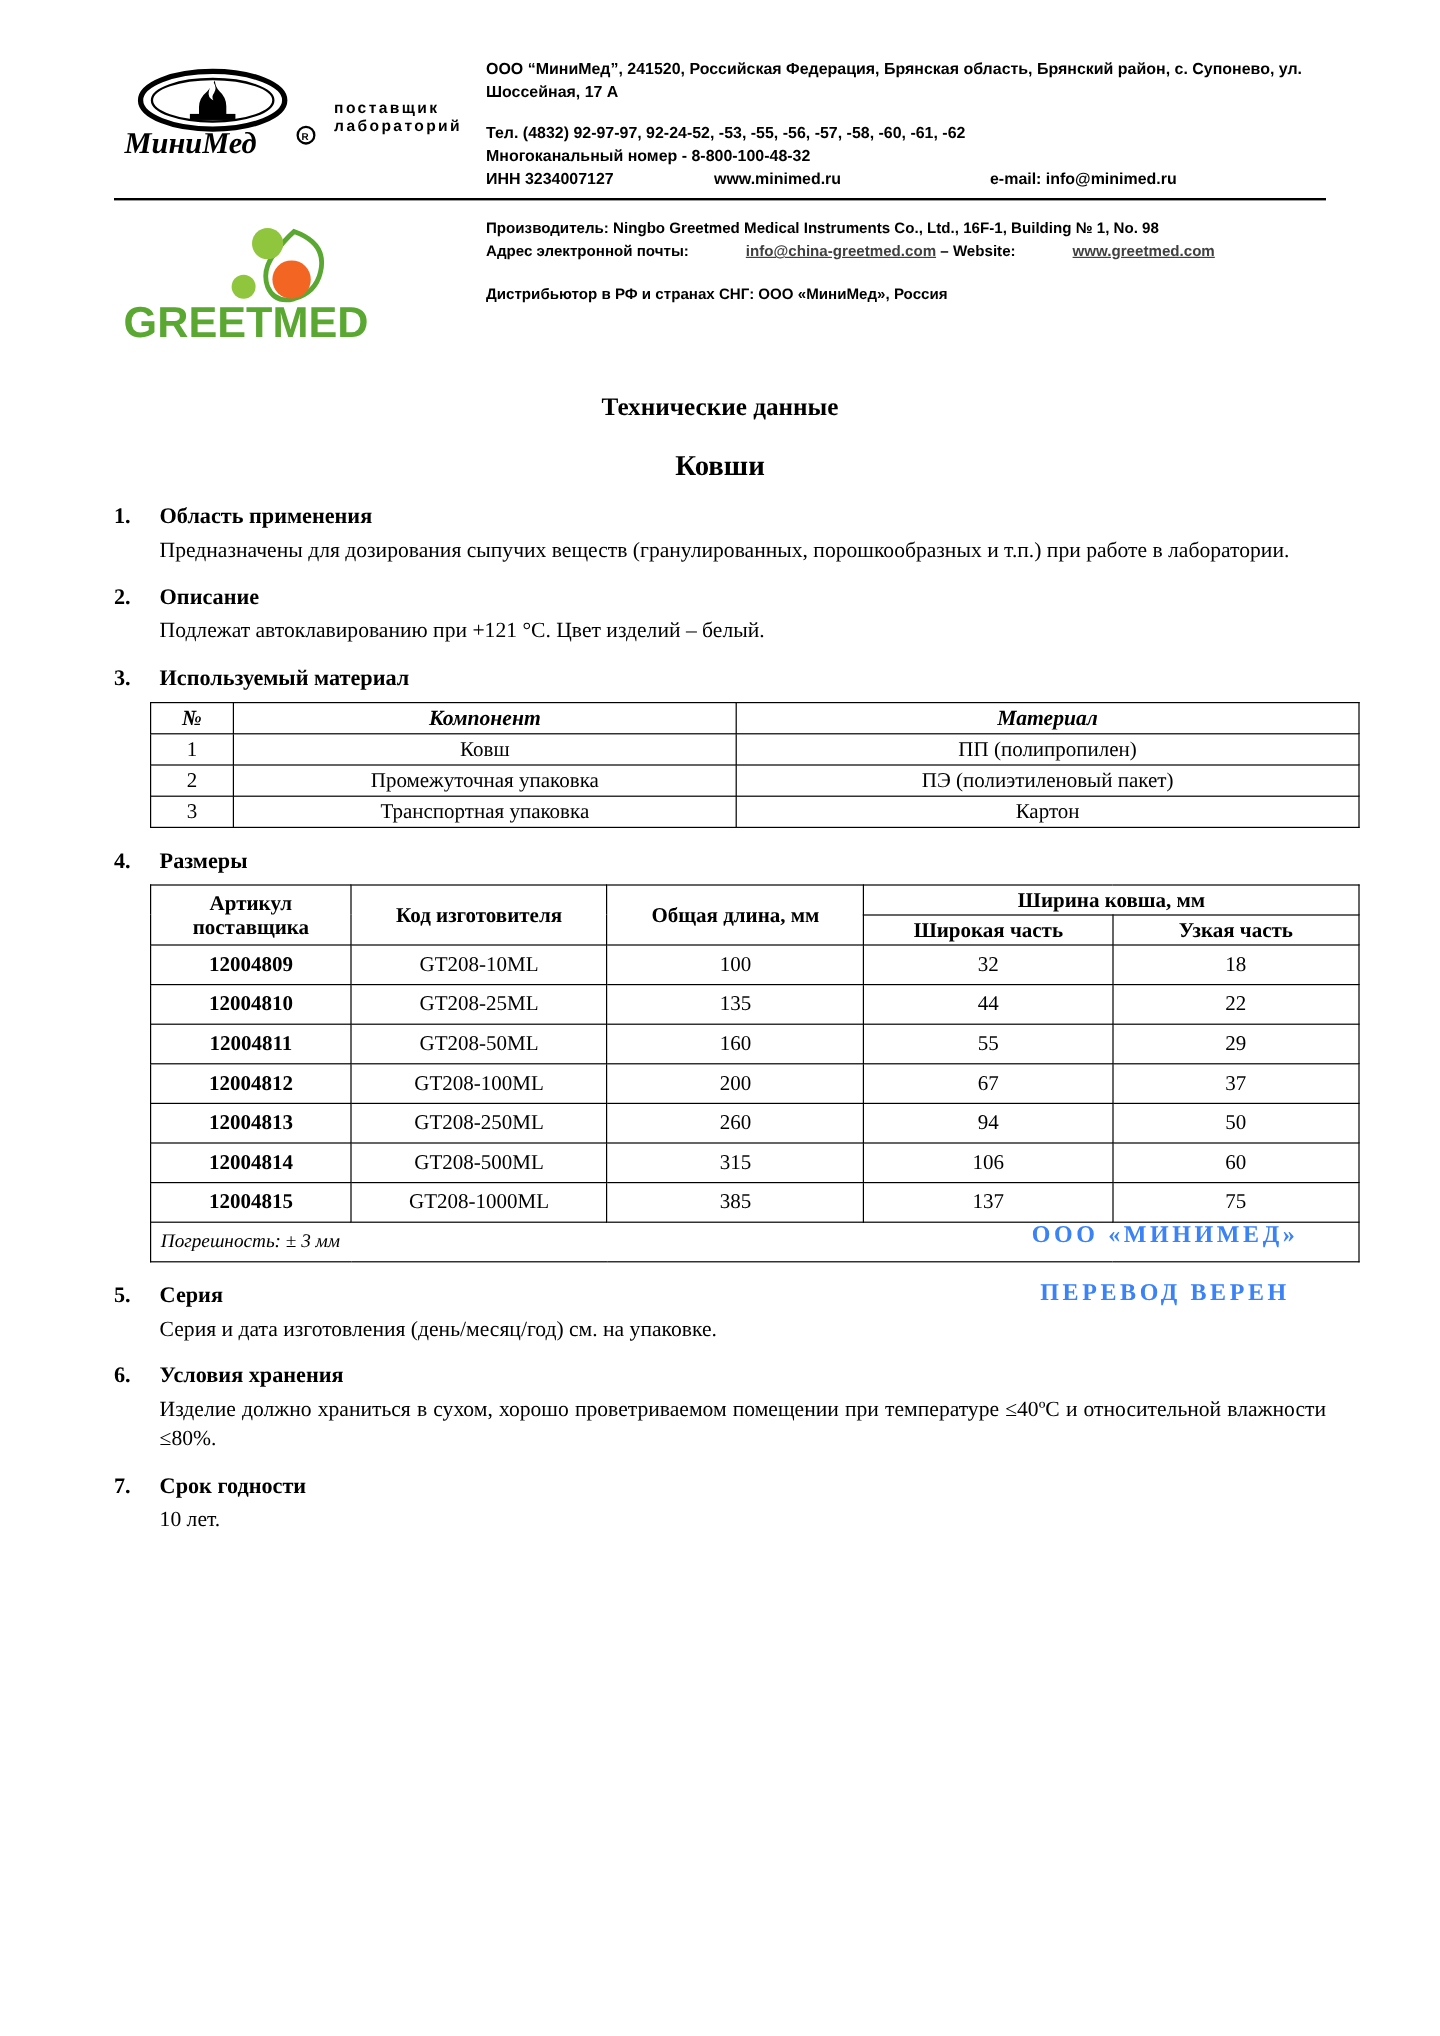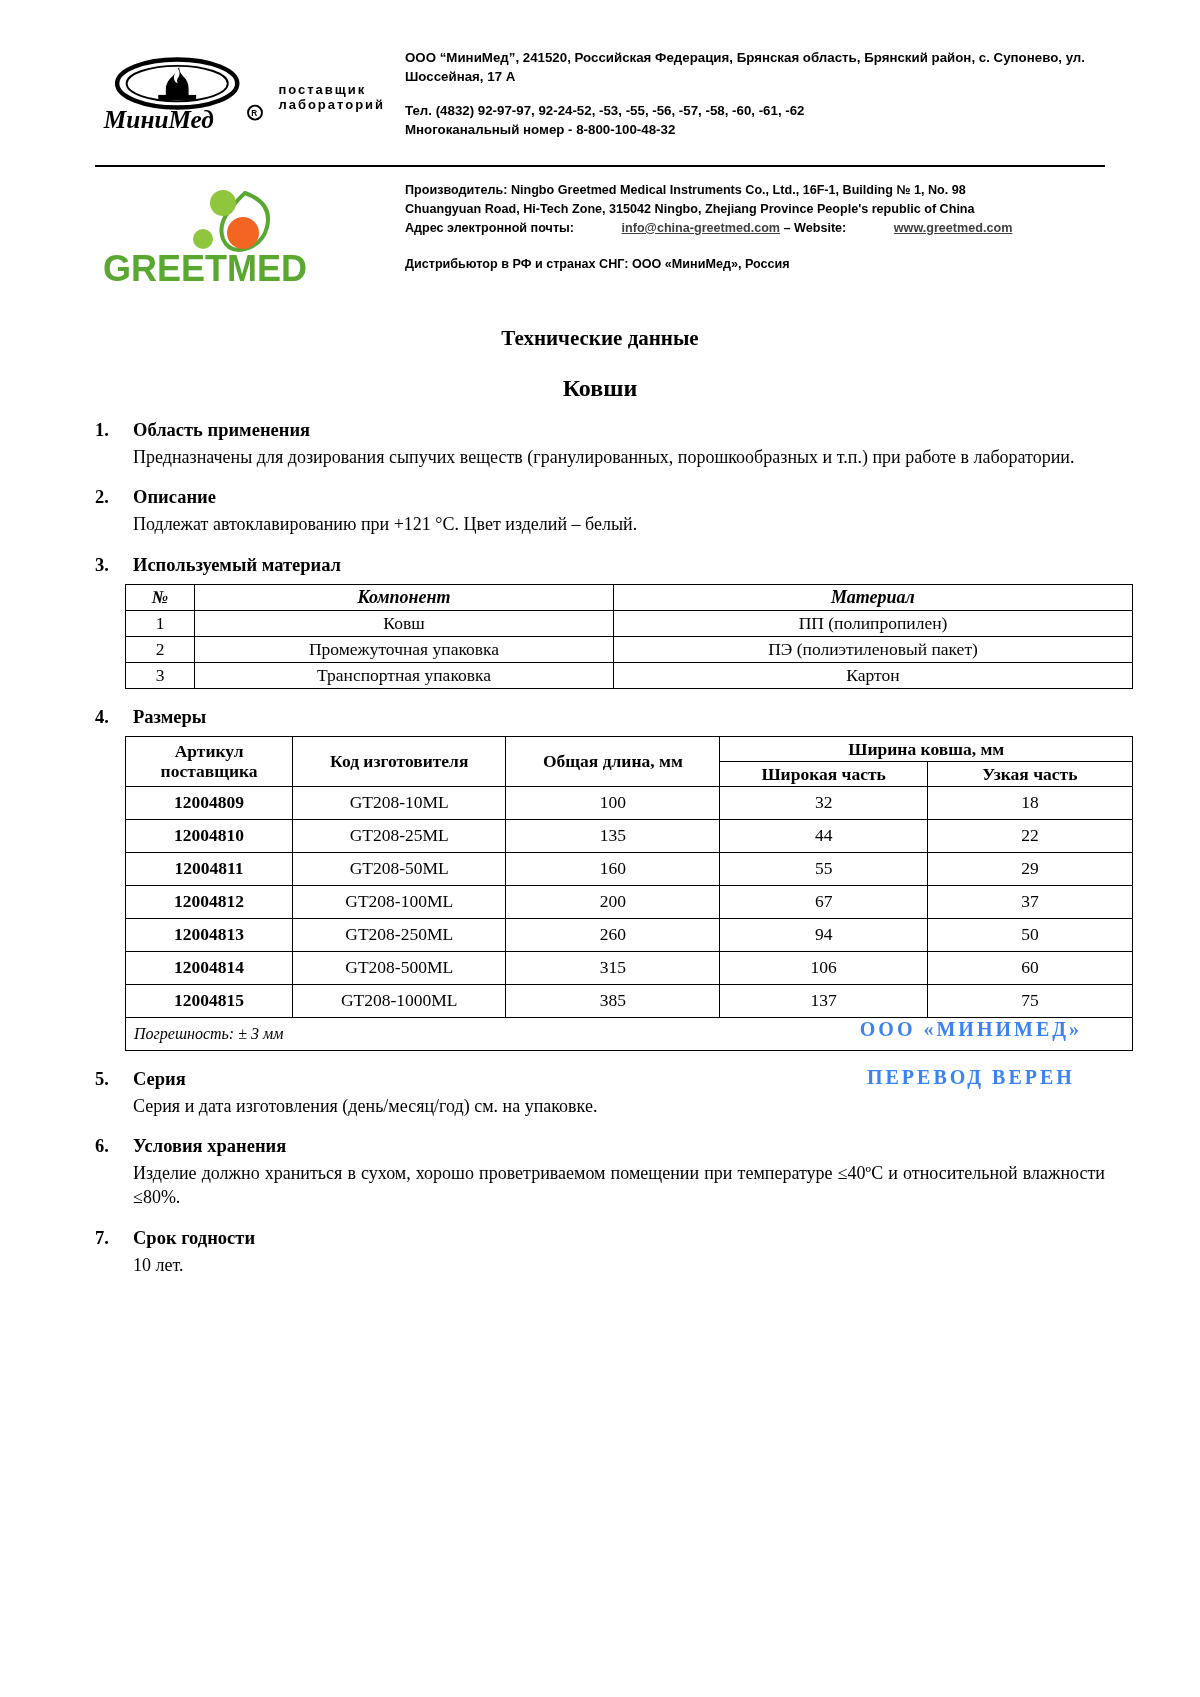--- a/index.html
+++ b/index.html
@@ -207,36 +207,40 @@
       </svg>
       <div class="mm-sub">поставщик лабораторий</div>
     </div>
 
     <div class="company-block">
       <div class="company-addr">ООО “МиниМед”, 241520, Российская Федерация, Брянская область, Брянский район, с. Супонево, ул. Шоссейная, 17 А</div>
       <div class="company-tel">
         <div>Тел. (4832) 92-97-97, 92-24-52, -53, -55, -56, -57, -58, -60, -61, -62</div>
         <div>Многоканальный номер - 8-800-100-48-32</div>
       </div>
+      <div class="company-row3">
+        <div class="c1">ИНН 3234007127</div>
+        <div class="c2">www.minimed.ru</div>
+        <div class="c3">e-mail: info@minimed.ru</div>
+      </div>
     </div>
   </div>
 
   <div class="manu">
     <div class="logo-greetmed">
       <svg width="270" height="105" viewBox="0 0 270 105">
         <path d="M150 10 q28 10 22 34 q-4 17 -22 22 q-16 4 -22 -10 q-5 -14 6 -28 q8 -11 16 -18 z" fill="none" stroke="#5aa832" stroke-width="4"></path>
         <circle cx="128" cy="20" r="13" fill="#8fc63d"></circle>
         <circle cx="108" cy="56" r="10" fill="#8fc63d"></circle>
         <circle cx="148" cy="50" r="16" fill="#f26522"></circle>
         <text x="8" y="98" font-family="Liberation Sans, sans-serif" font-size="36" font-weight="bold" fill="#5aa832">GREETMED</text>
       </svg>
     </div>
     <div class="manu-text">
       <div>Производитель: Ningbo Greetmed Medical Instruments Co., Ltd., 16F-1, Building № 1, No. 98</div>
-      <div>Chuangyuan Road, Hi-Tech Zone, 315042 Ningbo, Zhejiang Province People's republic of China</div>
       <div>
         <span>Адрес электронной почты: </span><span class="mail">info@china-greetmed.com</span><span> – Website: </span><span class="mail">www.greetmed.com</span>
       </div>
       <div class="distrib">Дистрибьютор в РФ и странах СНГ: ООО «МиниМед», Россия</div>
     </div>
   </div>
 
   <div class="doc-title">Технические данные</div>
   <div class="doc-subtitle">Ковши</div>
 

